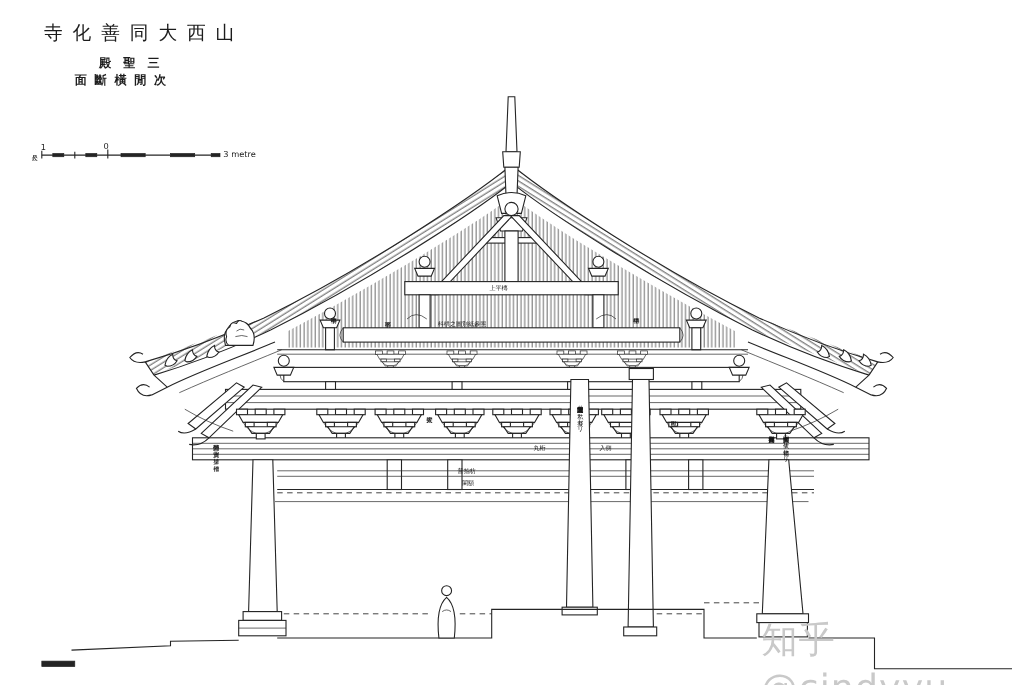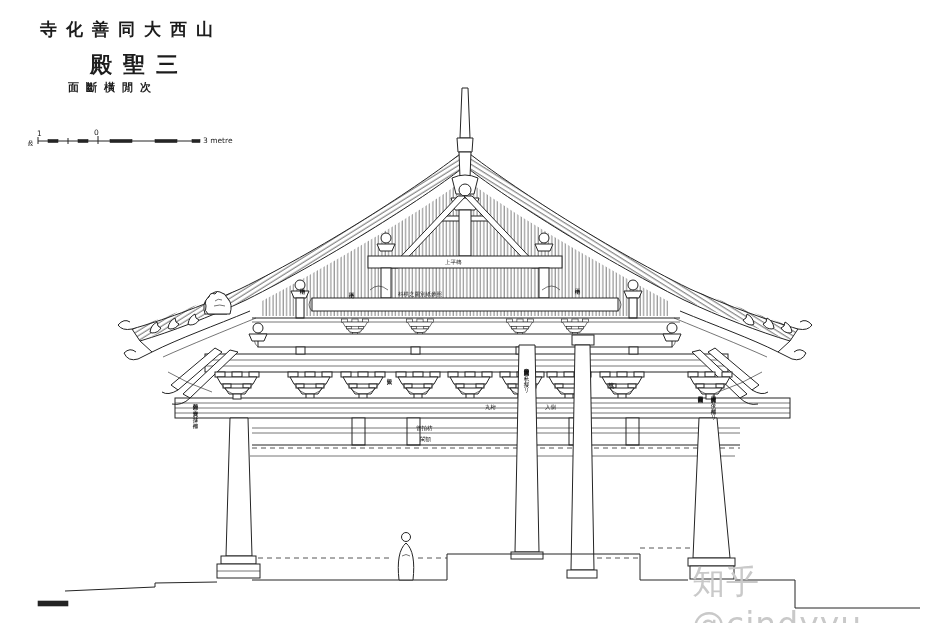--- a/index.html
+++ b/index.html
@@ -1,20 +1,20 @@
 <!DOCTYPE html>
 <html><head>
 <meta charset="utf-8">
 <style>
   html,body{margin:0;padding:0;background:#fff;}
   #stage{position:relative;width:928px;height:623px;background:#ffffff;overflow:hidden;
          font-family:"DejaVu Sans",sans-serif;}
   .titleblock{position:absolute;left:40px;top:18px;color:#1c1c1c;}
-  .t1{font-size:17px;letter-spacing:9px;font-weight:bold;text-align:right;}
-  .t2{font-size:22px;letter-spacing:11px;font-weight:bold;margin-top:9px;margin-left:50px;}
+  .t1{font-size:17px;letter-spacing:9px;font-weight:normal;text-align:right;}
+  .t2{font-size:11px;letter-spacing:11px;font-weight:bold;margin-top:9px;margin-left:50px;}
   .t3{font-size:11px;letter-spacing:7px;font-weight:bold;margin-left:28px;}
   .watermark{position:absolute;left:692px;top:560px;font-size:33px;color:#c9c9c9;
              letter-spacing:1px;pointer-events:none;}
   svg{position:absolute;left:0;top:0;}
   .ln{stroke:#242424;fill:none;stroke-width:1;}
   .lnw{stroke:#242424;fill:#ffffff;stroke-width:1;}
   .lnf{stroke:#242424;fill:#242424;stroke-width:.6;}
   .thin{stroke:#2b2b2b;fill:none;stroke-width:.65;}
   .dash{stroke:#2b2b2b;fill:none;stroke-width:.8;stroke-dasharray:5 4;}
   .ann{font:5.5px "DejaVu Sans",sans-serif;fill:#141414;}

